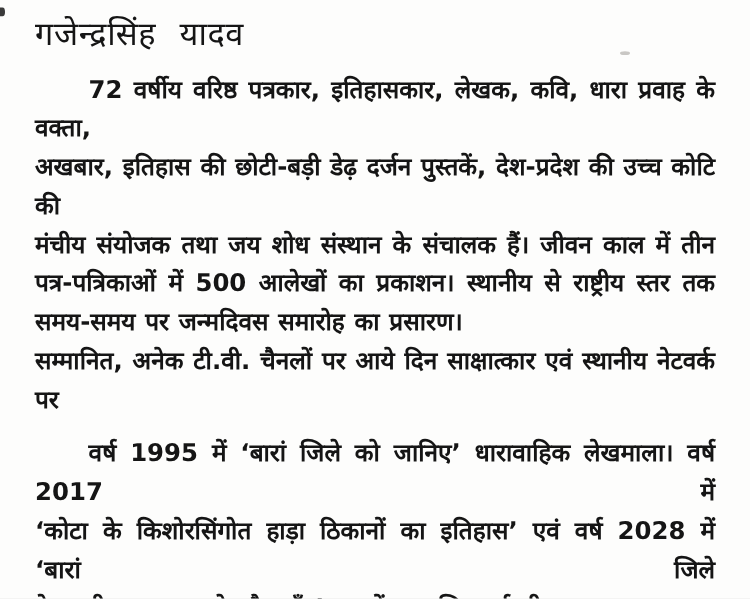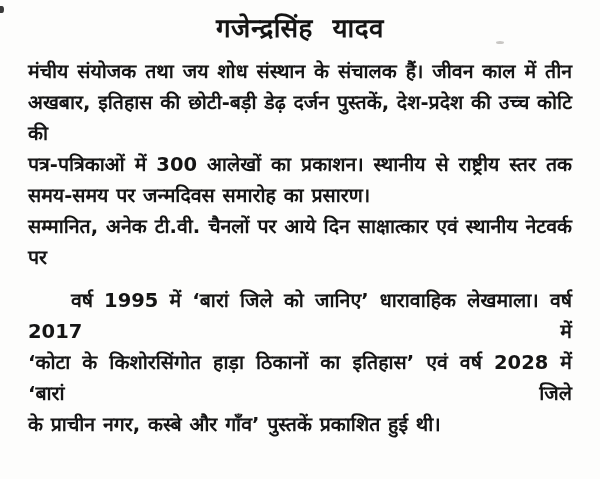--- a/index.html
+++ b/index.html
@@ -14,24 +14,23 @@
     margin: 0;
     box-sizing: border-box;
     background: #fdfdfc;
     color: #151515;
     overflow: hidden;
     padding: 10px 28px 0 28px;
     font-family: "DejaVu Sans", "Liberation Sans", sans-serif;
   }
   .title {
     margin: 0 0 9px 0;
-    text-align: center;
     font-size: 26px;
     line-height: 37px;
-    font-weight: 700;
+    font-weight: 400;
     word-spacing: 10px;
     letter-spacing: 0.5px;
   }
   .body-text {
     font-size: 19.5px;
     font-weight: 700;
     line-height: 31px;
   }
   .para {
     margin: 0 0 12px 0;
@@ -74,23 +73,24 @@
 <body>
 
 <div class="page" style="background: rgb(253, 253, 252); color: rgb(21, 21, 21);">
   <span class="speck speck-left"></span>
   <span class="speck speck-right"></span>
 
   <h1 class="title">गजेन्द्रसिंह यादव</h1>
 
   <div class="body-text" id="paragraphs">
       <div class="para">
+        <div class="line first">72 वर्षीय वरिष्ठ पत्रकार, इतिहासकार, लेखक, कवि, धारा प्रवाह के वक्ता,</div>
+        <div class="line">अखबार, इतिहास की छोटी-बड़ी डेढ़ दर्जन पुस्तकें, देश-प्रदेश की उच्च कोटि की</div>
         <div class="line">मंचीय संयोजक तथा जय शोध संस्थान के संचालक हैं। जीवन काल में तीन</div>
-        <div class="line">अखबार, इतिहास की छोटी-बड़ी डेढ़ दर्जन पुस्तकें, देश-प्रदेश की उच्च कोटि की</div>
-        <div class="line">पत्र-पत्रिकाओं में 300 आलेखों का प्रकाशन। स्थानीय से राष्ट्रीय स्तर तक</div>
+        <div class="line">पत्र-पत्रिकाओं में 500 आलेखों का प्रकाशन। स्थानीय से राष्ट्रीय स्तर तक</div>
         <div class="line last">समय-समय पर जन्मदिवस समारोह का प्रसारण।</div>
         <div class="line">सम्मानित, अनेक टी.वी. चैनलों पर आये दिन साक्षात्कार एवं स्थानीय नेटवर्क पर</div>
       </div>
       <div class="para">
         <div class="line first">वर्ष 1995 में ‘बारां जिले को जानिए’ धारावाहिक लेखमाला। वर्ष 2017 में</div>
         <div class="line">‘कोटा के किशोरसिंगोत हाड़ा ठिकानों का इतिहास’ एवं वर्ष 2028 में ‘बारां जिले</div>
         <div class="line last">के प्राचीन नगर, कस्बे और गाँव’ पुस्तकें प्रकाशित हुई थी।</div>
       </div>
     </div>
 </div>

